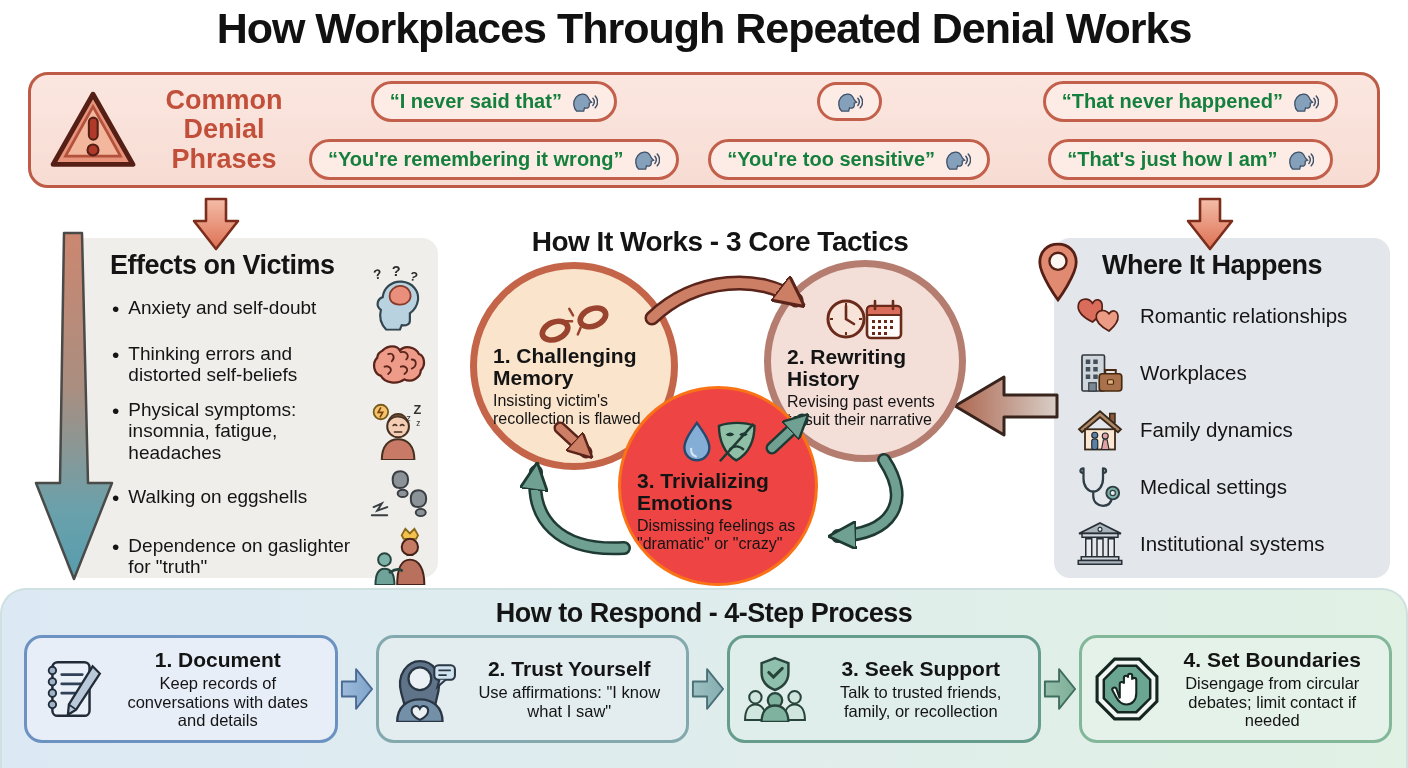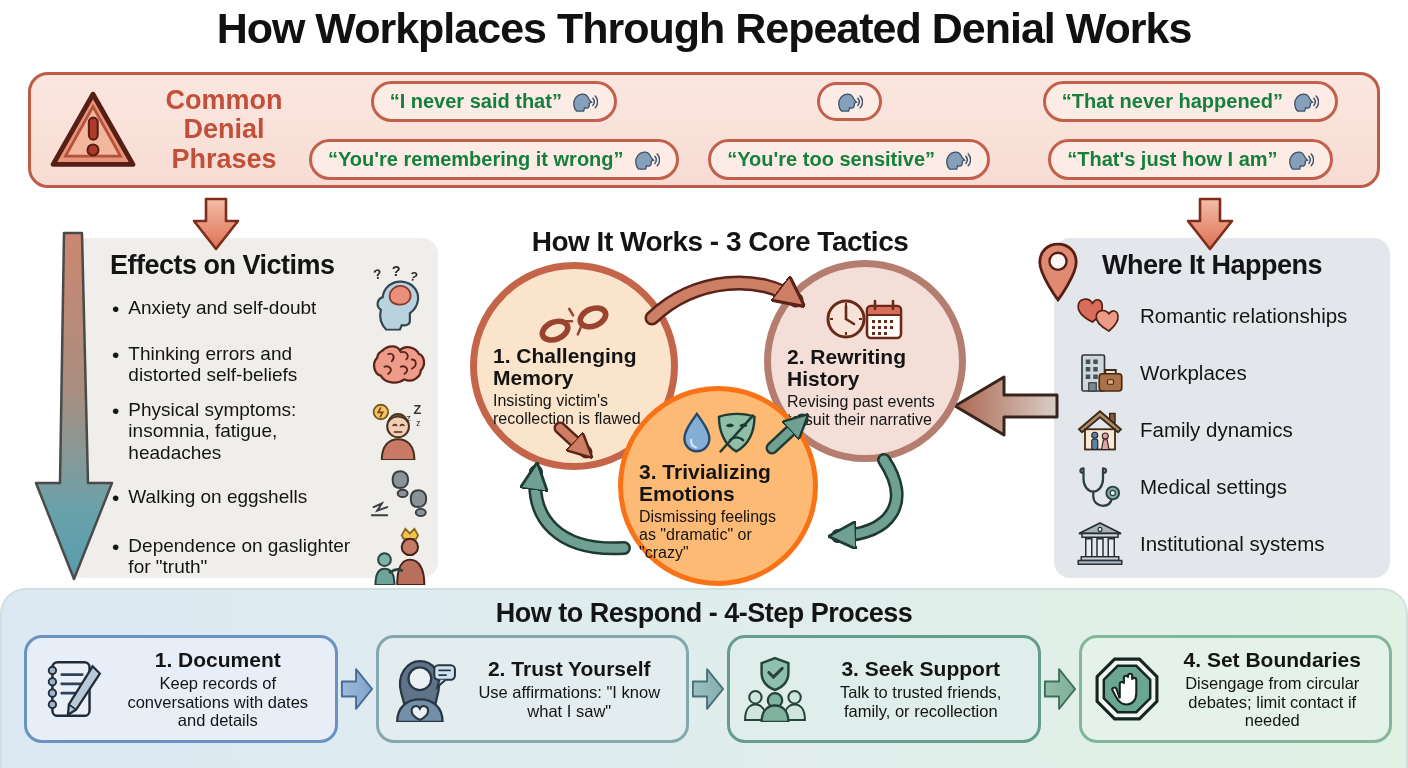--- a/index.html
+++ b/index.html
@@ -41,21 +41,21 @@
   
   .tactics-heading{position:absolute;left:440px;top:226px;width:560px;text-align:center;
     font-size:28px;font-weight:800;letter-spacing:-.5px;z-index:3;}
   .circle{position:absolute;border-radius:50%;box-sizing:border-box;display:flex;flex-direction:column;
     align-items:center;justify-content:center;text-align:left;padding:0 16px;}
   .circle .c-icon{margin-bottom:2px;}
   .circle .c-title{font-size:21px;font-weight:800;line-height:1.05;}
   .circle .c-desc{font-size:16px;line-height:1.12;margin-top:3px;}
   .circle-1{left:470px;top:262px;width:208px;height:208px;background:#fae4cc;border:7px solid #c4654a;z-index:3;}
   .circle-2{left:764px;top:260px;width:202px;height:202px;background:#f3ded8;border:7px solid #b47d70;z-index:3;}
-  .circle-3{left:618px;top:386px;width:200px;height:200px;background:#fdba74;border:5px solid #f97316;z-index:4;}
+  .circle-3{left:618px;top:386px;width:200px;height:200px;background:#ef4444;border:3px solid #f97316;z-index:4;}
   .arrows-overlay{position:absolute;left:440px;top:250px;width:560px;height:340px;z-index:6;pointer-events:none;}
 
   
   .where-panel{position:absolute;left:1054px;top:238px;width:336px;height:340px;box-sizing:border-box;
     background:#e3e6ea;border-radius:16px;padding:12px 12px 8px 22px;z-index:1;}
   .where-panel h2{margin:0 0 6px 26px;font-size:27px;font-weight:800;letter-spacing:-.5px;}
   .wh-list{list-style:none;margin:0;padding:0;display:flex;flex-direction:column;}
   .wh-list li{display:flex;align-items:center;gap:16px;min-height:57px;}
   .wh-icon{flex:0 0 48px;width:48px;height:48px;}
   .wh-label{font-size:20.5px;font-weight:500;}

